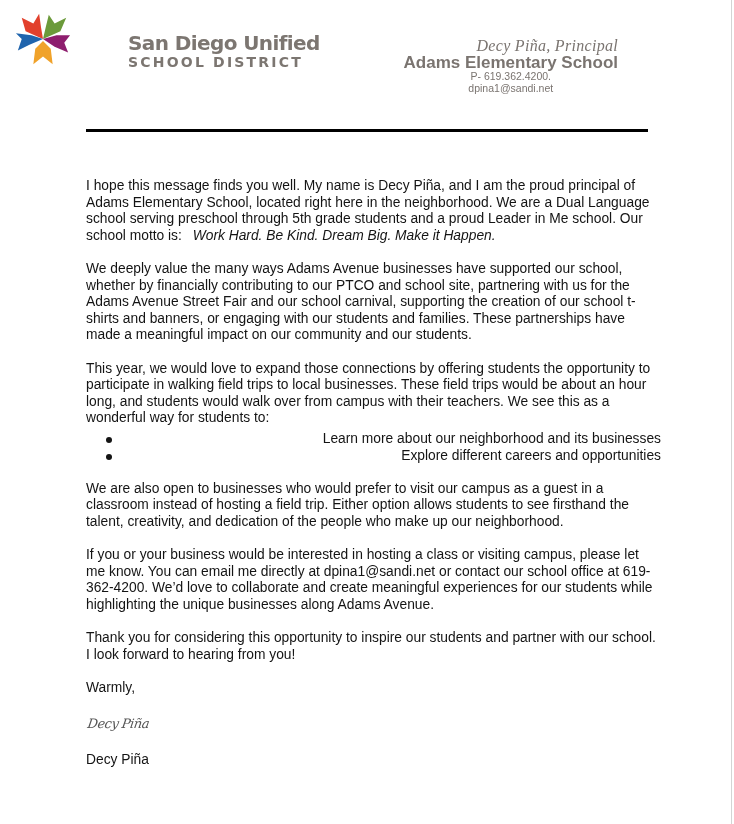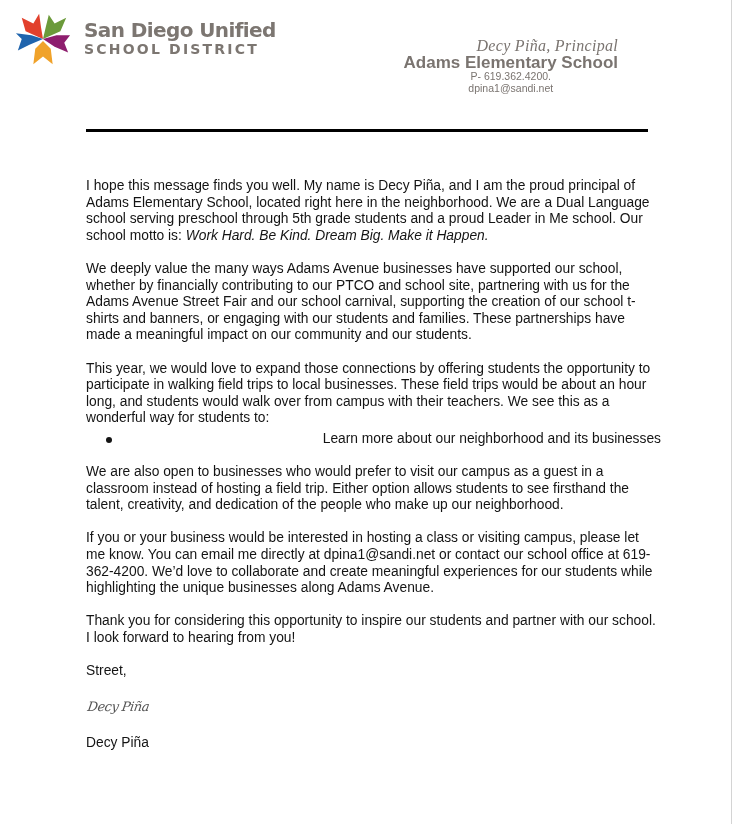--- a/index.html
+++ b/index.html
@@ -21,21 +21,22 @@
       left: 731px;
       width: 1px;
       height: 824px;
       background: #d4d4d4;
     }
     .logo {
       position: absolute;
       left: 14px;
       top: 10px;
       display: flex;
-      align-items: center;
+      align-items: flex-end;
+      gap: 44px;
     }
     .logo-mark {
       width: 58px;
       height: 58px;
       display: block;
     }
     .logo-text {
       margin-left: 12px;
       display: flex;
       flex-direction: column;
@@ -102,20 +103,21 @@
       color: #141414;
     }
     .letter p {
       margin: 0 0 16.6px 0;
     }
     .letter p.salutation {
       margin-bottom: 16.6px;
     }
     .letter em {
       font-style: italic;
+      margin-left: 7px;
     }
     .bullets {
       list-style: none;
       margin: 0 0 16.6px 0;
       padding: 0 0 0 20px;
       text-align: right;
     }
     .bullets li {
       position: relative;
       padding-left: 23px;
@@ -184,25 +186,26 @@
 <div class="letter">
 
   <p><span>I hope this message finds you well. My name is Decy Piña, and I am the proud principal of Adams Elementary School, located right here in the neighborhood. We are a Dual Language school serving preschool through 5th grade students and a proud Leader in Me school. Our school motto is: </span><em>Work Hard. Be Kind. Dream Big. Make it Happen.</em></p>
 
   <p>We deeply value the many ways Adams Avenue businesses have supported our school, whether by financially contributing to our PTCO and school site, partnering with us for the Adams Avenue Street Fair and our school carnival, supporting the creation of our school t-shirts and banners, or engaging with our students and families. These partnerships have made a meaningful impact on our community and our students.</p>
 
   <p style="margin-bottom:4px">This year, we would love to expand those connections by offering students the opportunity to participate in walking field trips to local businesses. These field trips would be about an hour long, and students would walk over from campus with their teachers. We see this as a wonderful way for students to:</p>
 
   <ul class="bullets">
     <li><span class="bullet-dot"></span><span>Learn more about our neighborhood and its businesses</span></li>
+    <li><span class="bullet-dot"></span><span>Explore different careers and opportunities</span></li>
   </ul>
 
   <p>We are also open to businesses who would prefer to visit our campus as a guest in a classroom instead of hosting a field trip. Either option allows students to see firsthand the talent, creativity, and dedication of the people who make up our neighborhood.</p>
 
   <p>If you or your business would be interested in hosting a class or visiting campus, please let me know. You can email me directly at dpina1@sandi.net or contact our school office at 619-362-4200. We’d love to collaborate and create meaningful experiences for our students while highlighting the unique businesses along Adams Avenue.</p>
 
   <p>Thank you for considering this opportunity to inspire our students and partner with our school. I look forward to hearing from you!</p>
 
-  <p class="closing">Street,</p>
+  <p class="closing">Warmly,</p>
   <p class="signature">Decy Piña</p>
   <p class="sig-name">Decy Piña</p>
 
 </div>
 
 </body></html>

